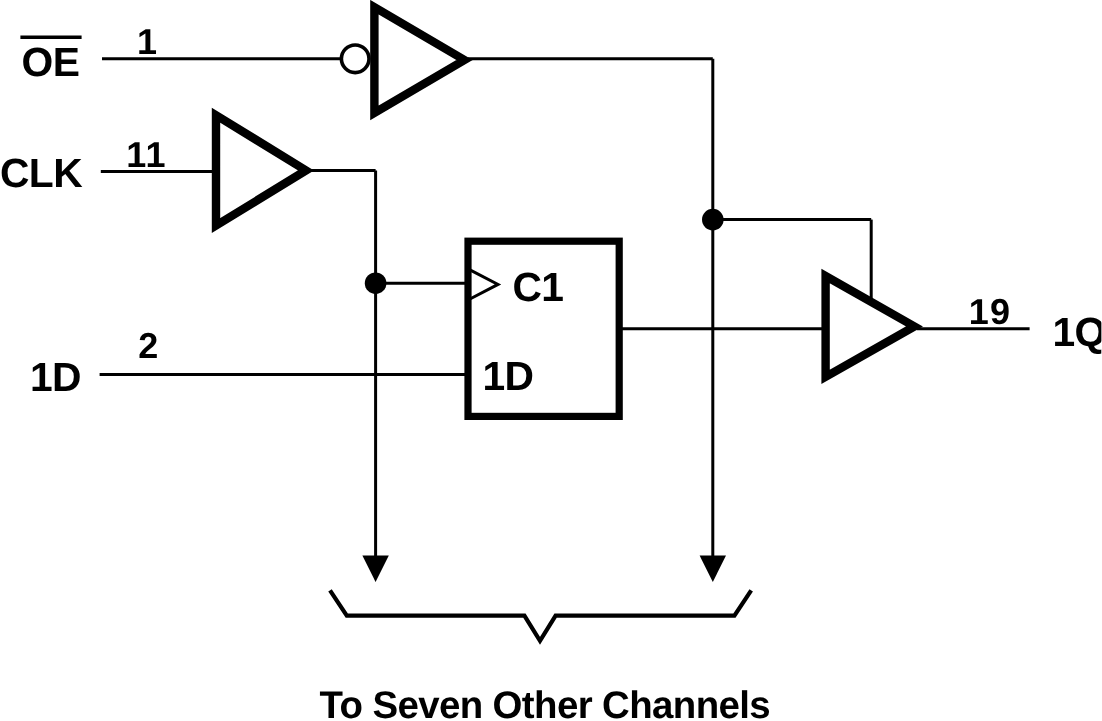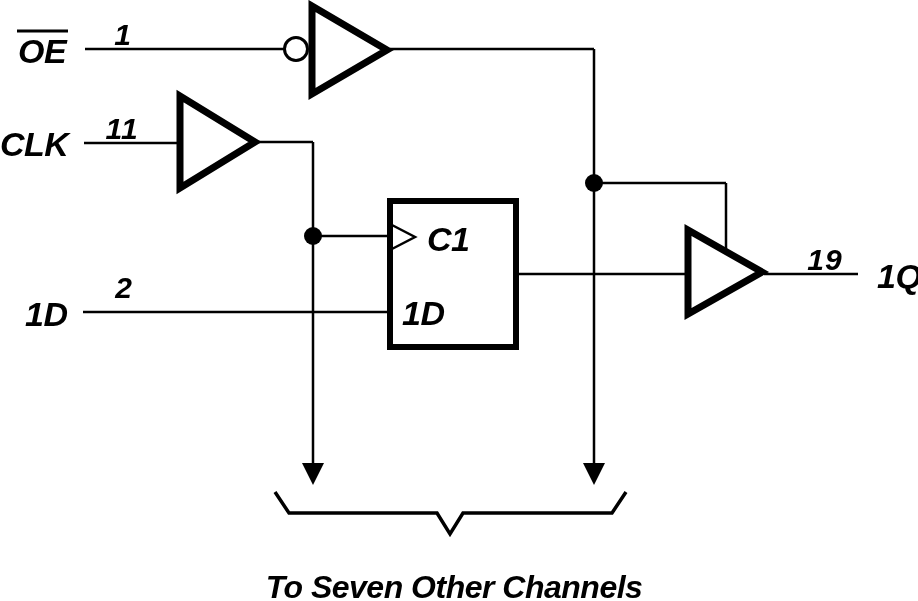--- a/index.html
+++ b/index.html
@@ -6,21 +6,20 @@
     margin: 0;
     padding: 0;
     background: #ffffff;
   }
   .canvas {
     position: relative;
     width: 918px;
     height: 601px;
     background: #ffffff;
     overflow: hidden;
-    font-style: italic;
   }
   svg { display: block; }
   .lbl {
     font-family: "Liberation Sans", sans-serif;
     font-weight: bold;
     font-size: 34px;
     fill: #000000;
     letter-spacing: -0.5px;
   }
   .pin {

